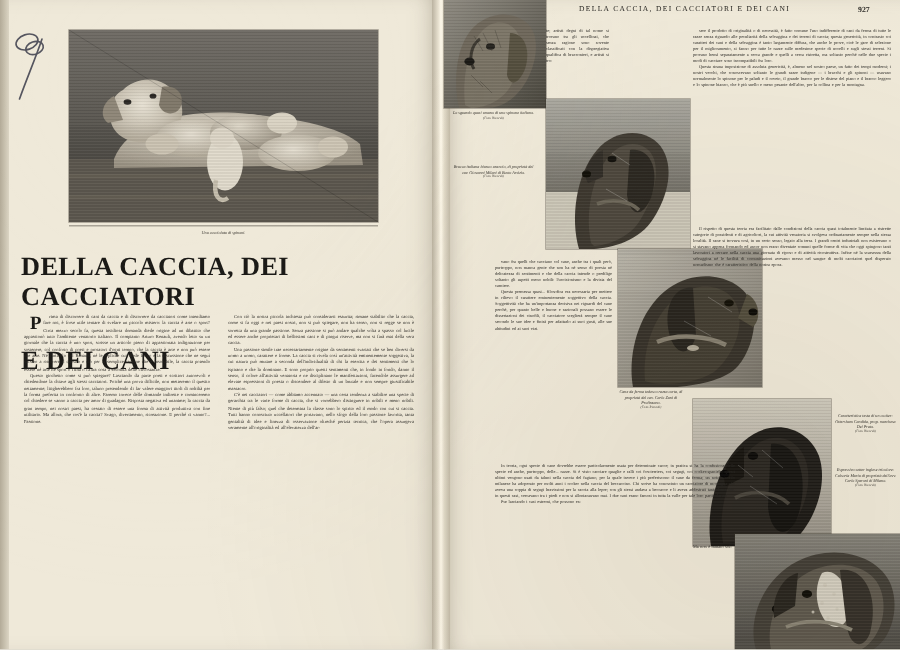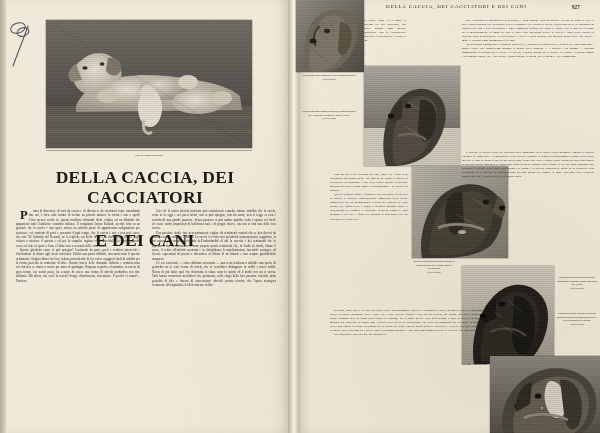--- a/index.html
+++ b/index.html
@@ -28,21 +28,21 @@
 
   
   .txt{position:absolute;color:#2c2a26;font-size:3.05px;line-height:4.35px;
        text-align:justify;letter-spacing:.02px;word-spacing:.25px;
        font-family:"Liberation Serif", serif;-webkit-font-smoothing:none;}
   .txt.small{font-size:2.85px;line-height:4.05px;}
   .txt p{margin:0;text-indent:4px;}
   .txt p+p{margin-top:0;}
 
   
-  .headline{position:absolute;left:14px;top:168px;width:262px;text-align:center;
+  .headline{position:absolute;left:14px;top:168px;width:262px;text-align:left;
      font-family:"Liberation Serif", serif;font-weight:bold;color:#1b1a17;
      font-size:17.5px;line-height:19.5px;letter-spacing:.3px;}
   .headline .l2{display:block;margin-top:24px;}
 
   
   .dropcap{float:left;font-size:12.5px;line-height:10px;font-weight:bold;
      margin:0.5px 1.2px 0 0;color:#1b1a17;font-family:"Liberation Serif",serif;}
 
   
   .runhead{position:absolute;top:4px;left:386px;width:180px;

